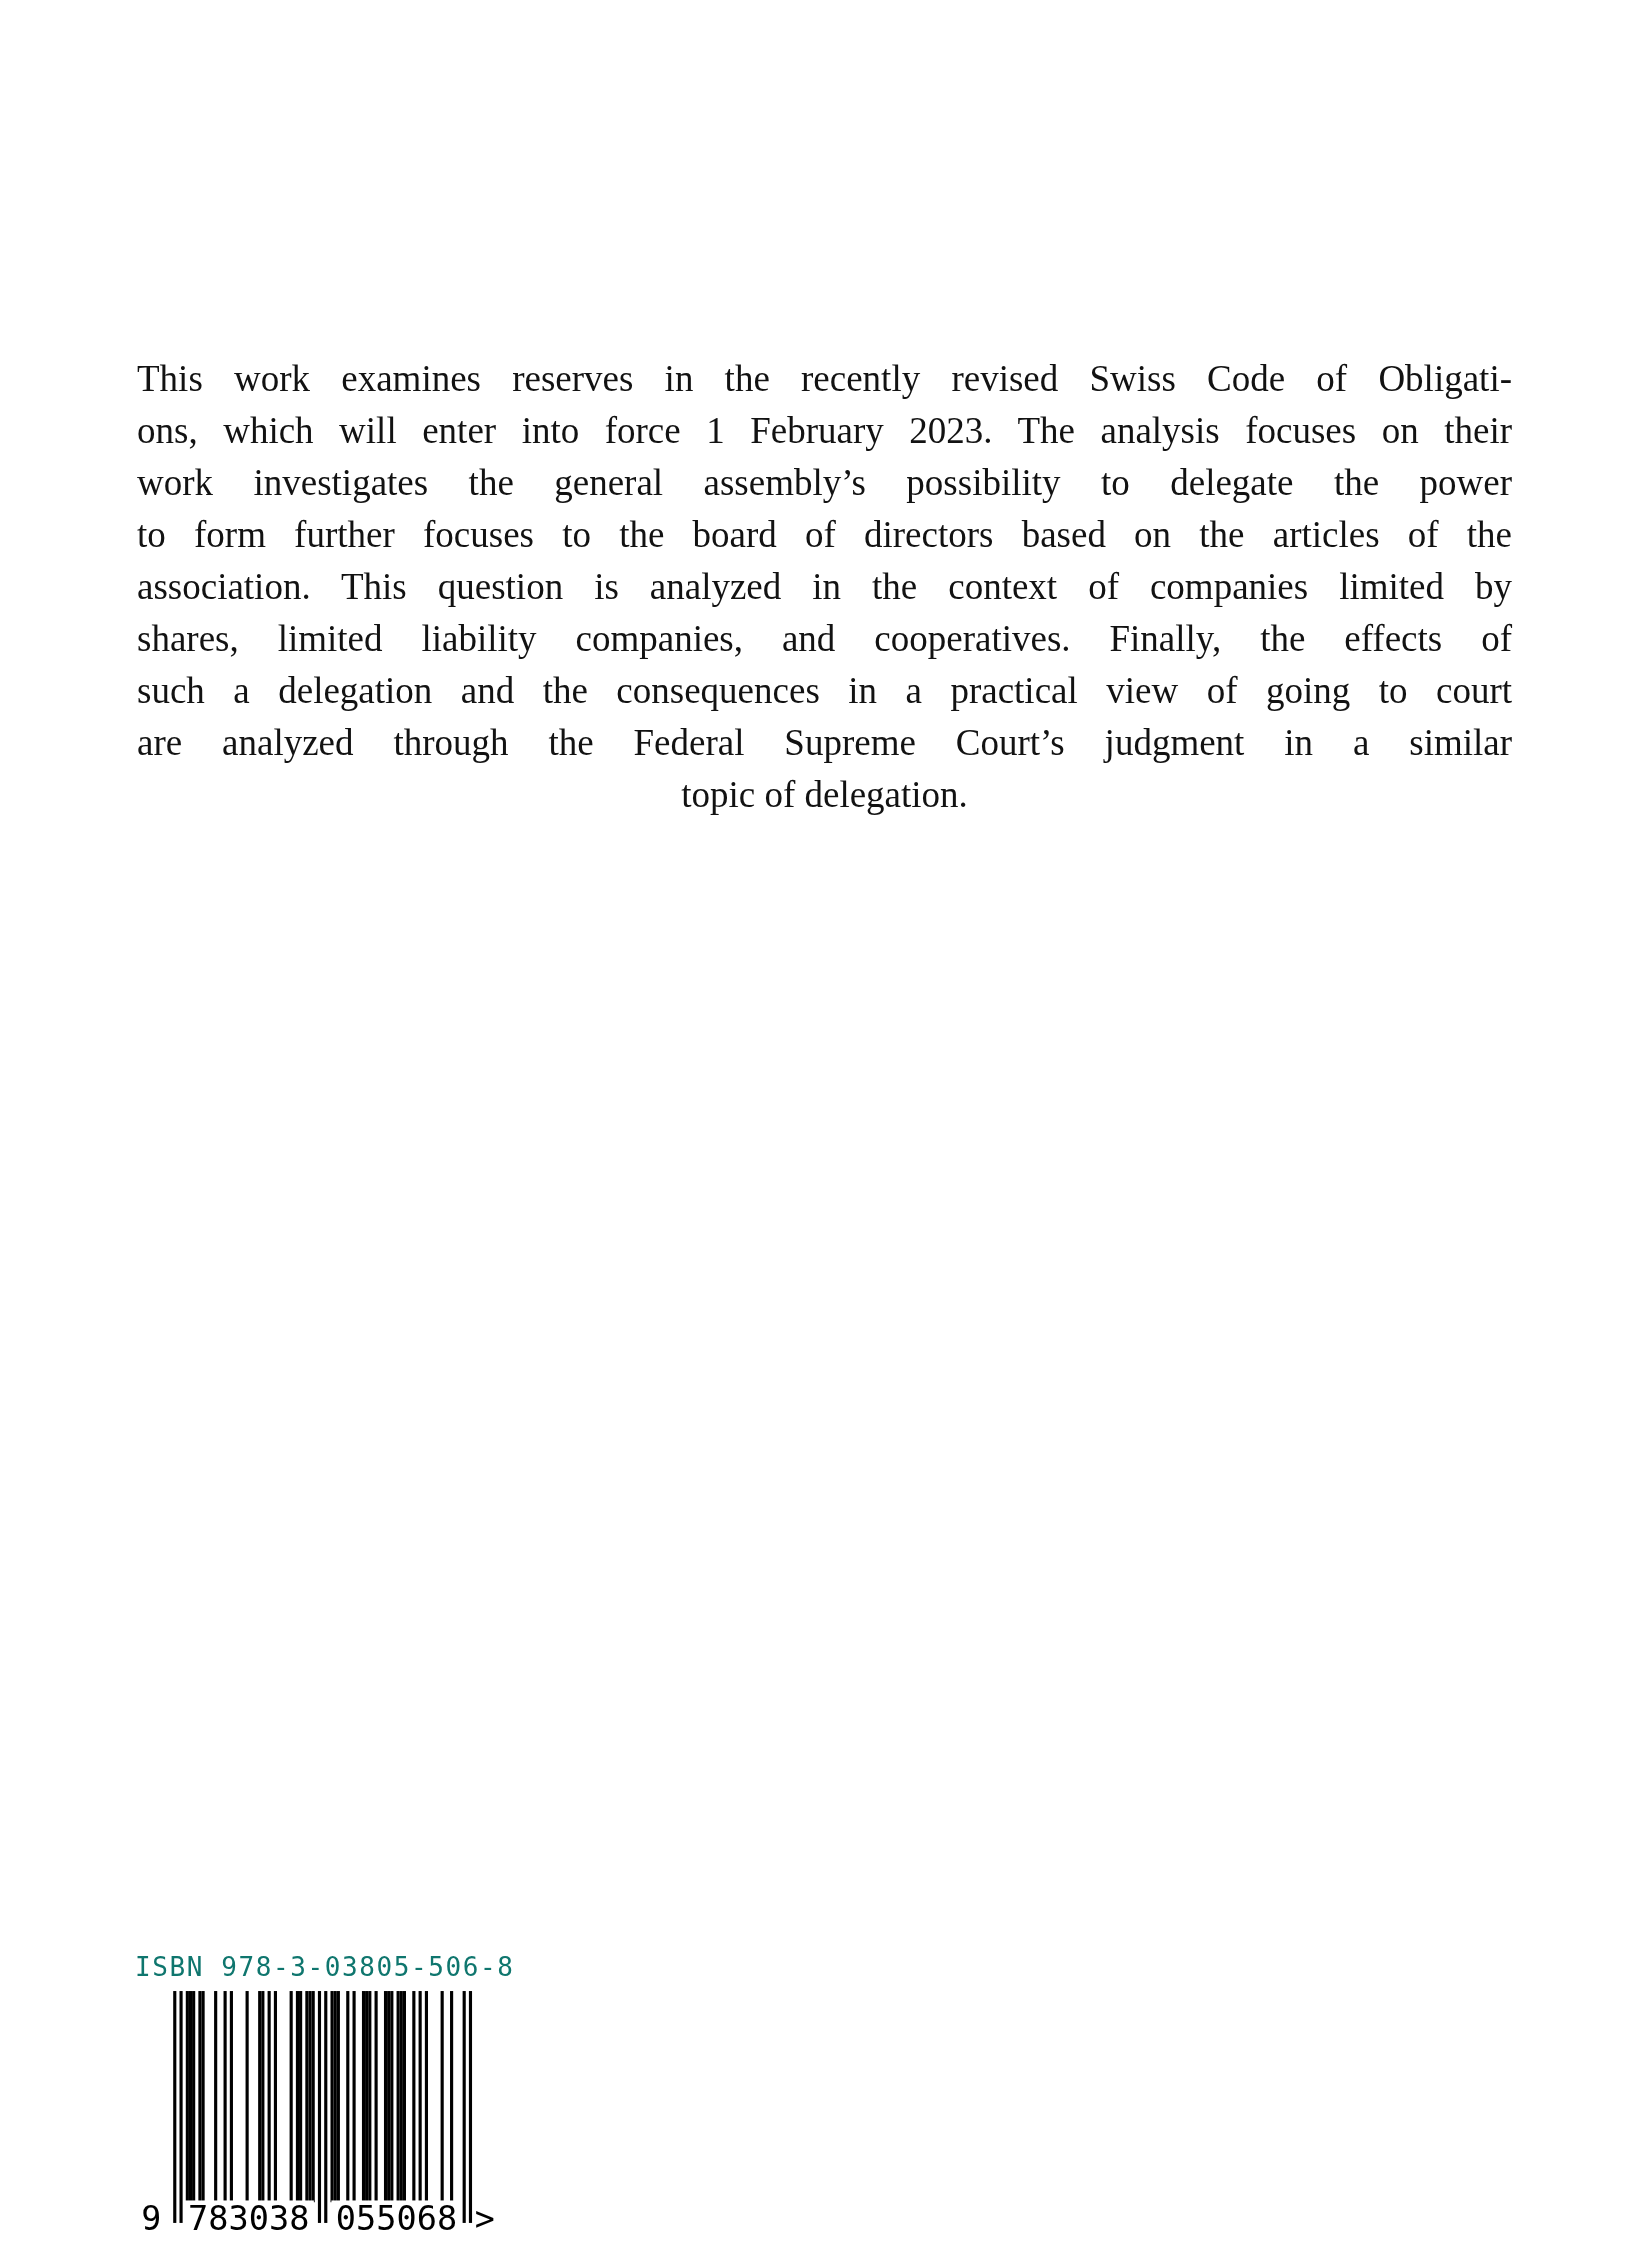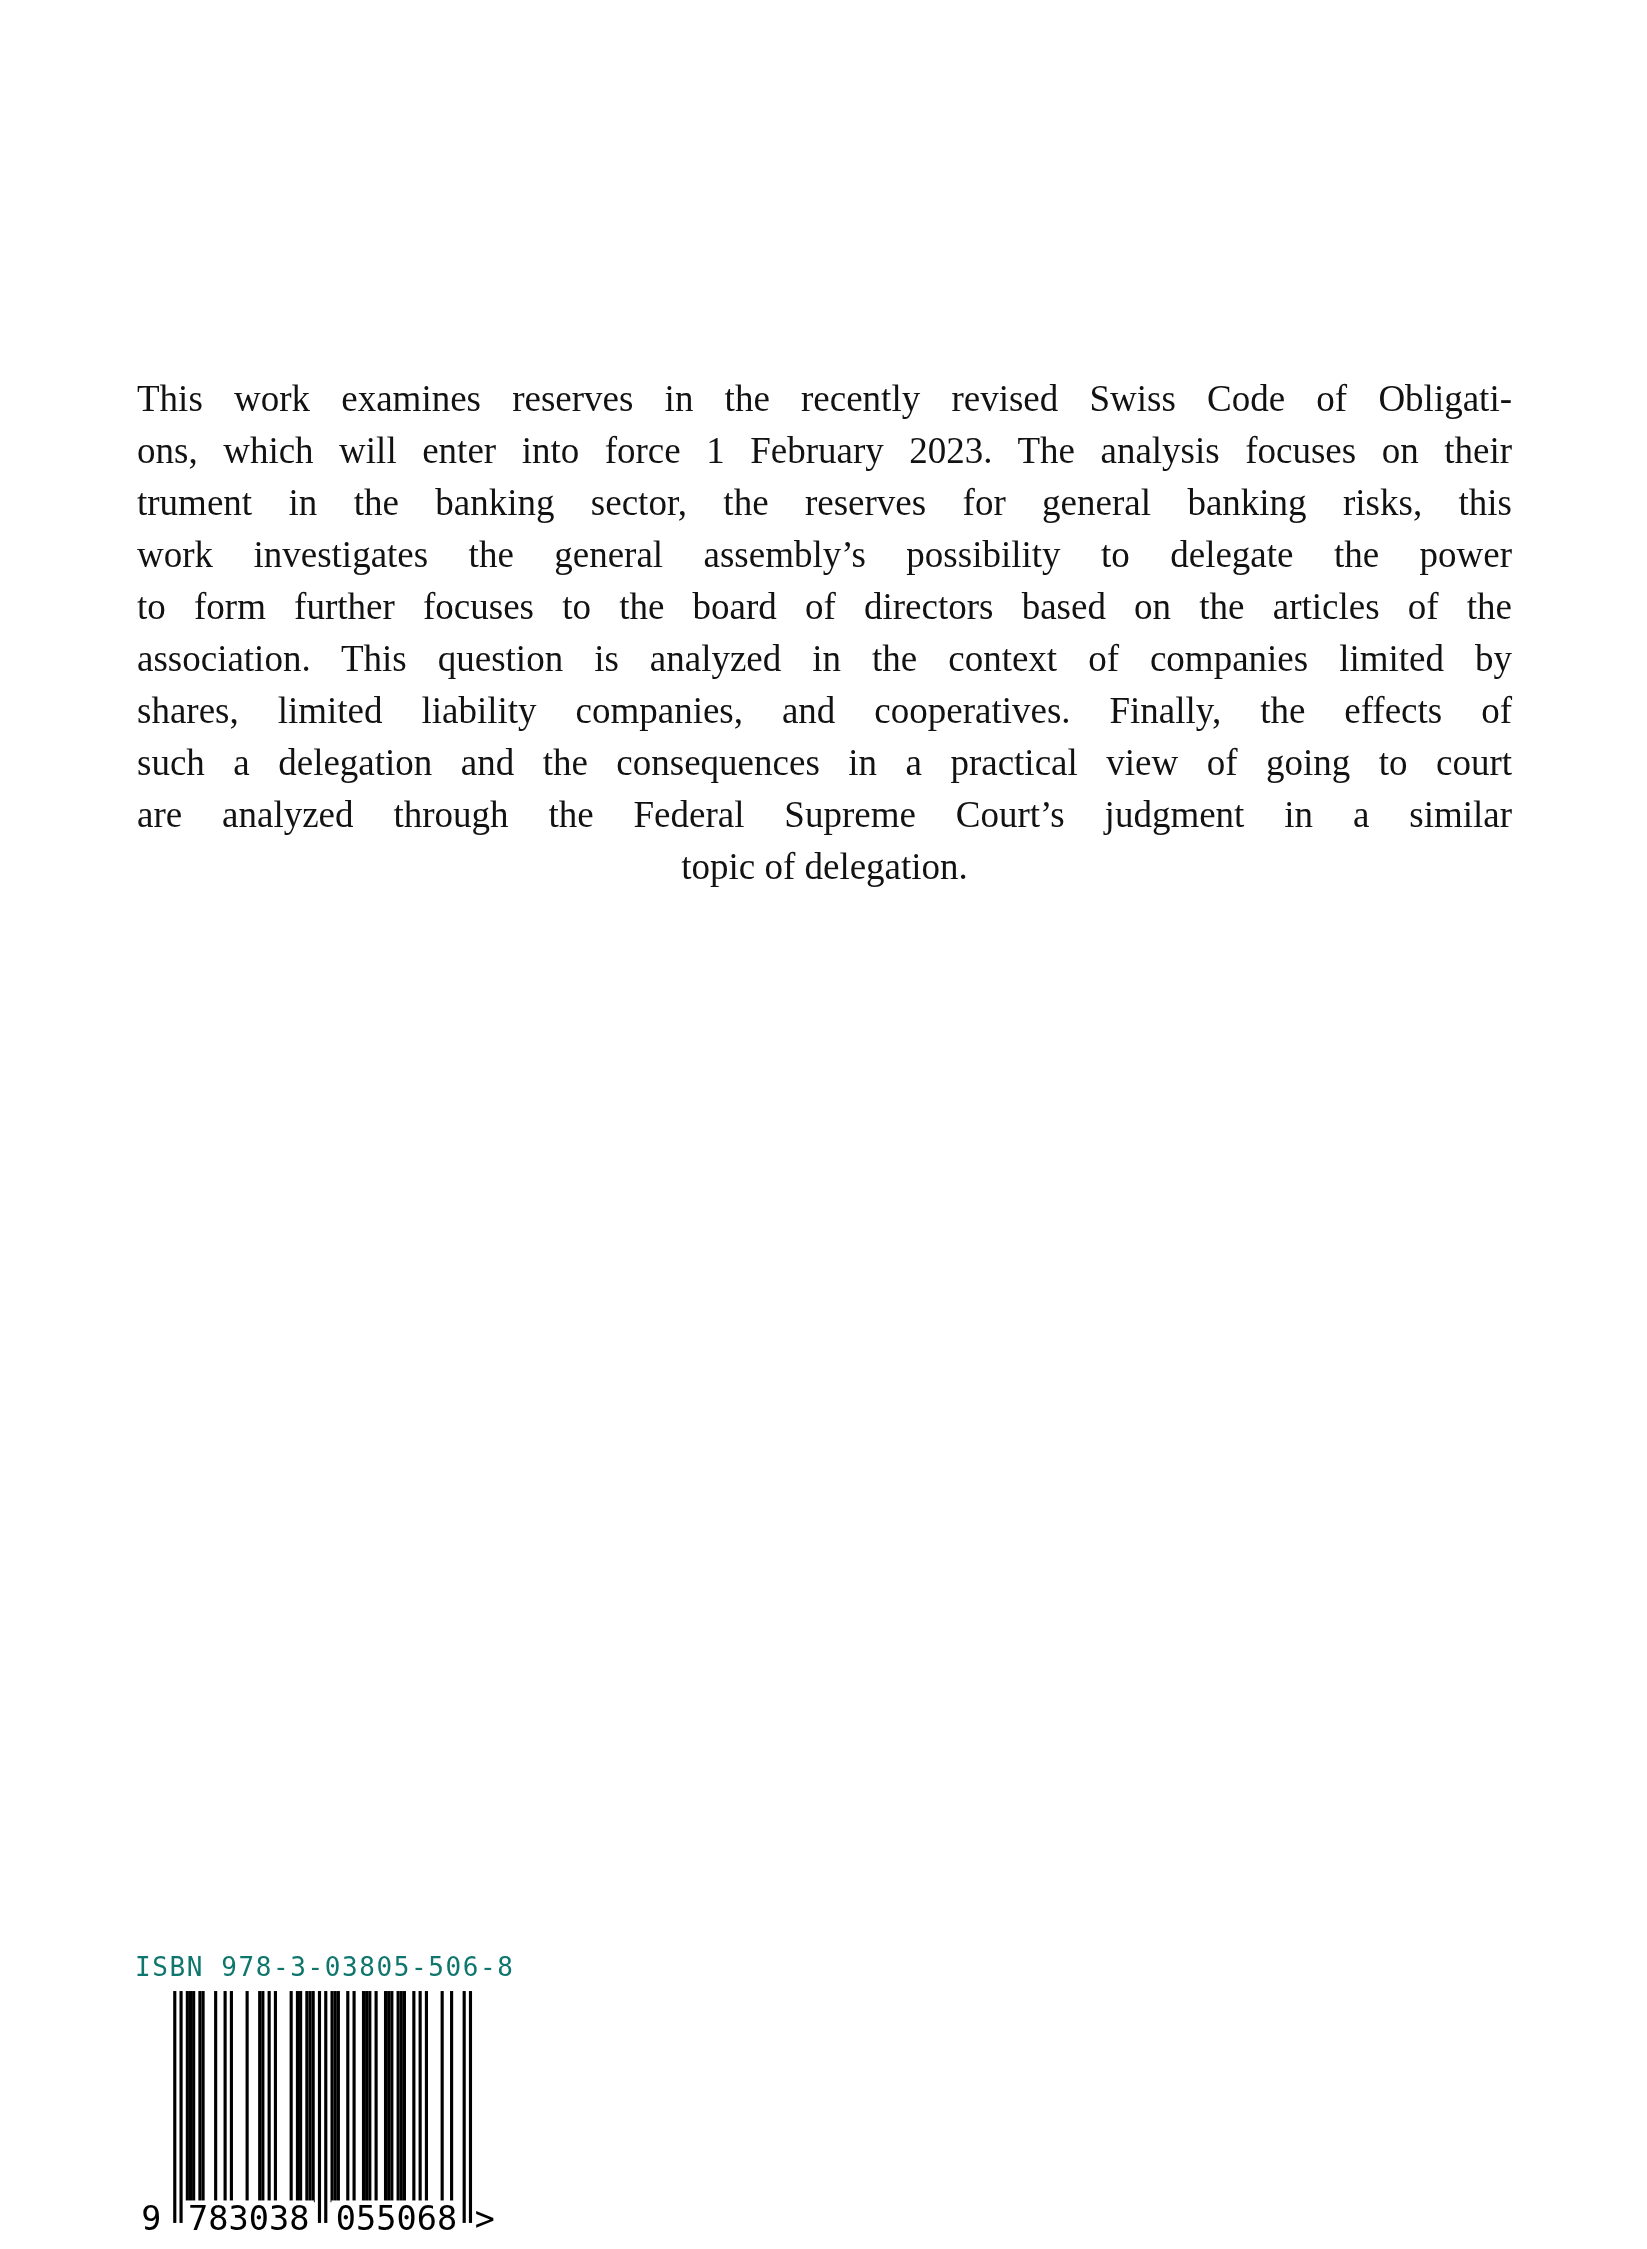--- a/index.html
+++ b/index.html
@@ -17,21 +17,20 @@
   }
   .blurb {
     position: absolute;
     left: 137px;
     top: 353px;
     width: 1375px;
     font-family: "Liberation Serif", serif;
     font-size: 37px;
     line-height: 52px;
     color: #121212;
-    margin-top: 20px;
   }
   .jline {
     text-align: justify;
     text-align-last: justify;
     height: 52px;
     overflow: visible;
   }
   .lastline {
     text-align: center;
     height: 52px;
@@ -62,21 +61,20 @@
   }
 </style>
 </head>
 <body>
 
 <div class="cover">
 
   <div class="blurb">
     <div class="jline">This work examines reserves in the recently revised Swiss Code of Obligati-</div>
     <div class="jline">ons, which will enter into force 1 February 2023. The analysis focuses on their</div>
-    <div class="jline">trument in the banking sector, the reserves for general banking risks, this</div>
     <div class="jline">work investigates the general assembly’s possibility to delegate the power</div>
     <div class="jline">to form further focuses to the board of directors based on the articles of the</div>
     <div class="jline">association. This question is analyzed in the context of companies limited by</div>
     <div class="jline">shares, limited liability companies, and cooperatives. Finally, the effects of</div>
     <div class="jline">such a delegation and the consequences in a practical view of going to court</div>
     <div class="jline">are analyzed through the Federal Supreme Court’s judgment in a similar</div>
     <div class="lastline">topic of delegation.</div>
   </div>
 
   <div class="isbn">ISBN 978-3-03805-506-8</div>

